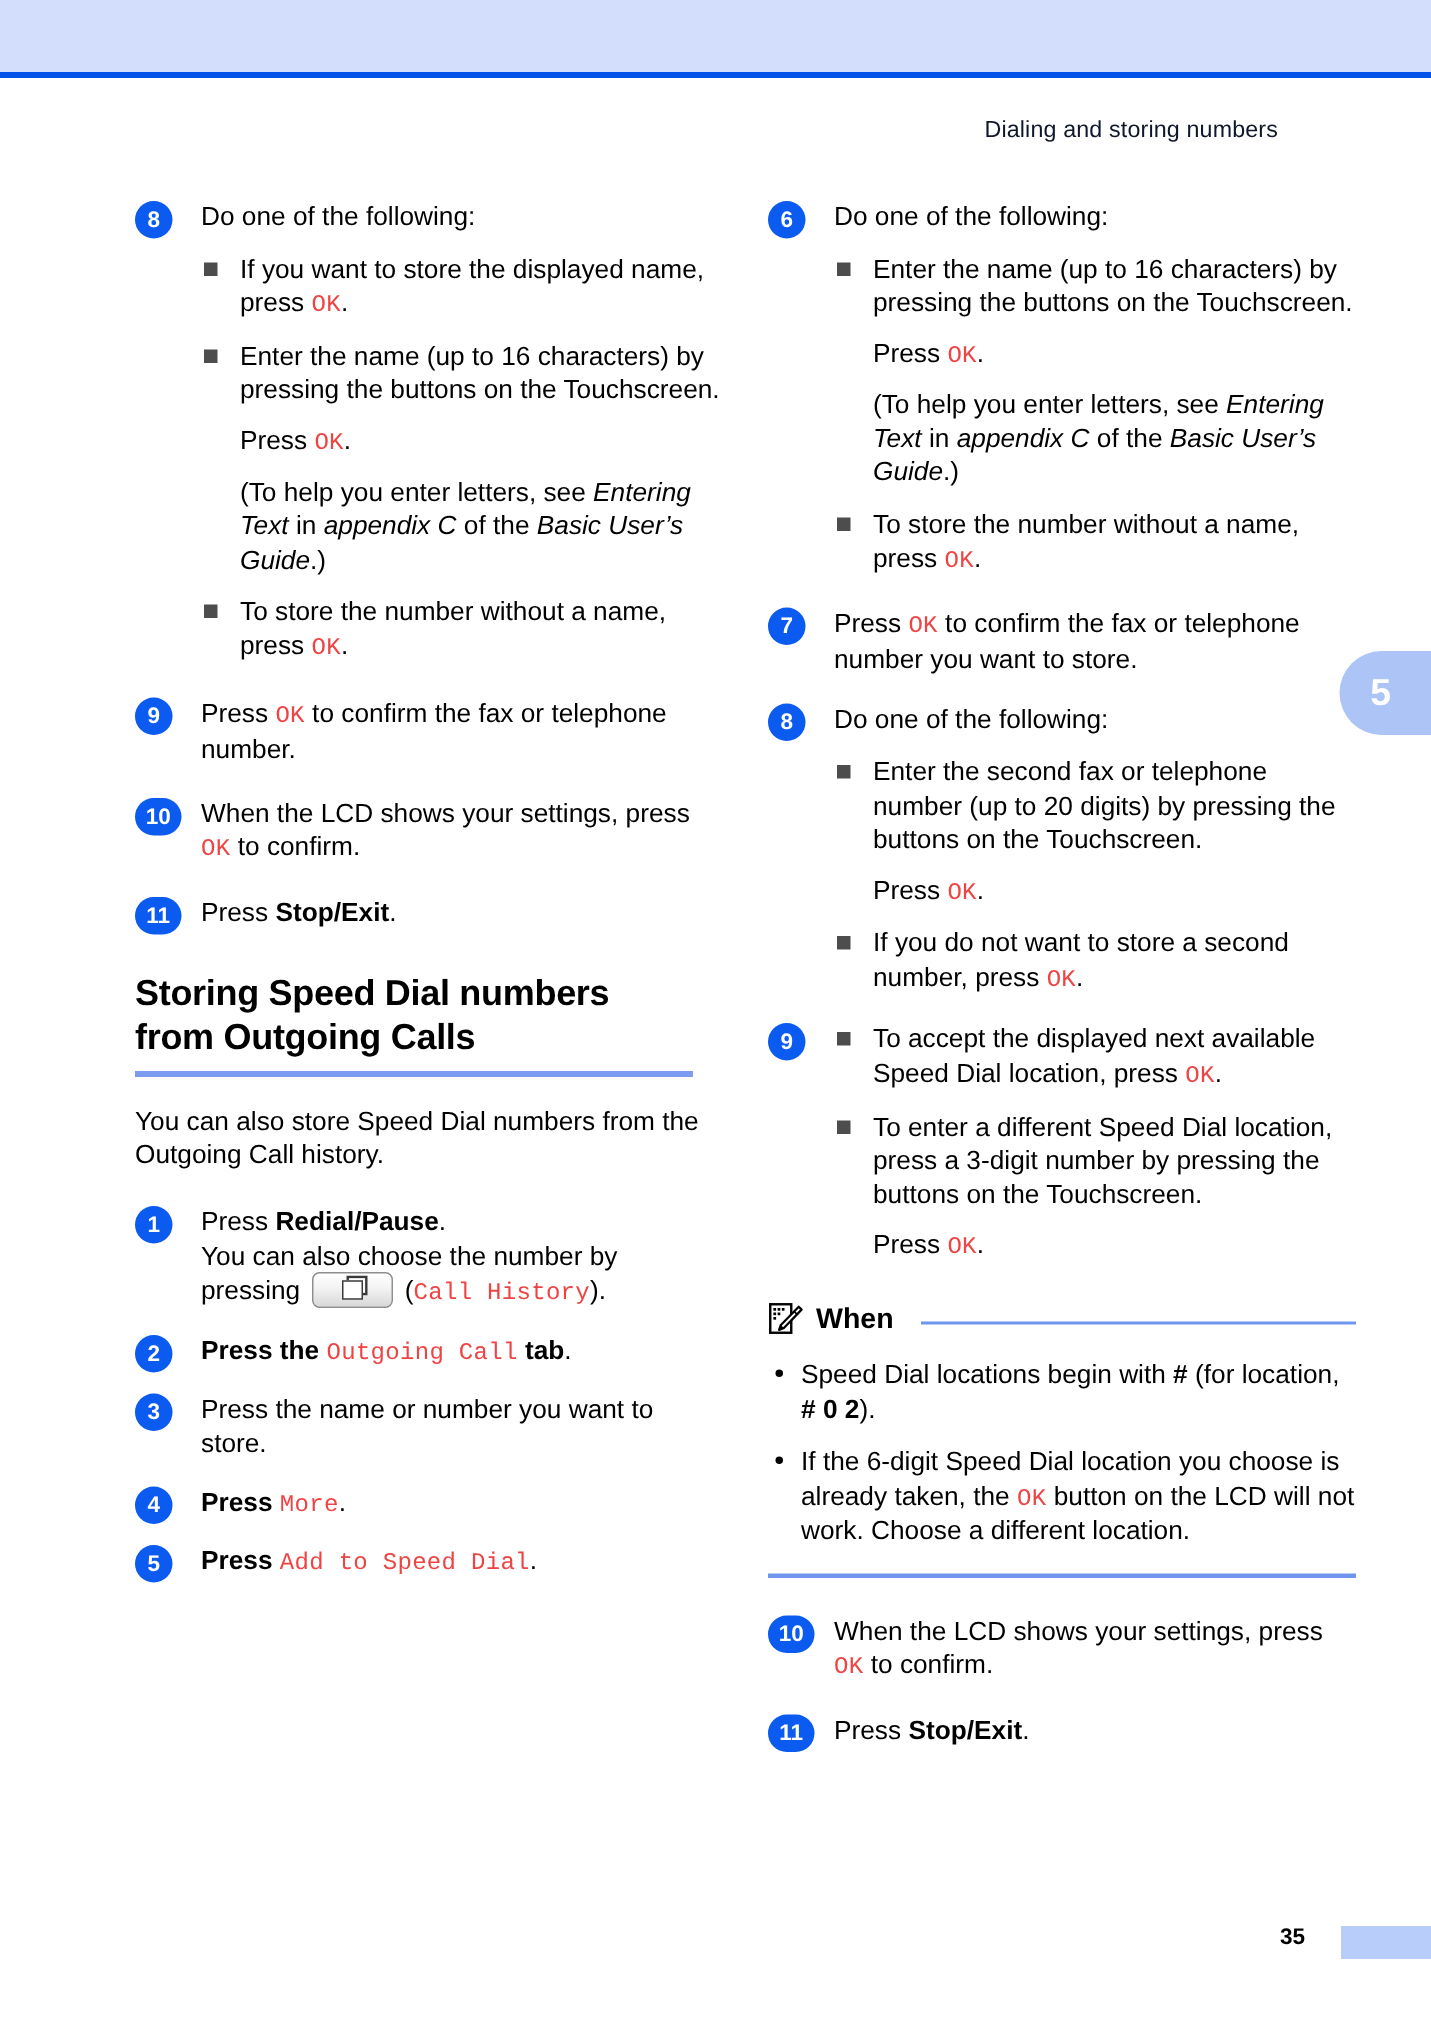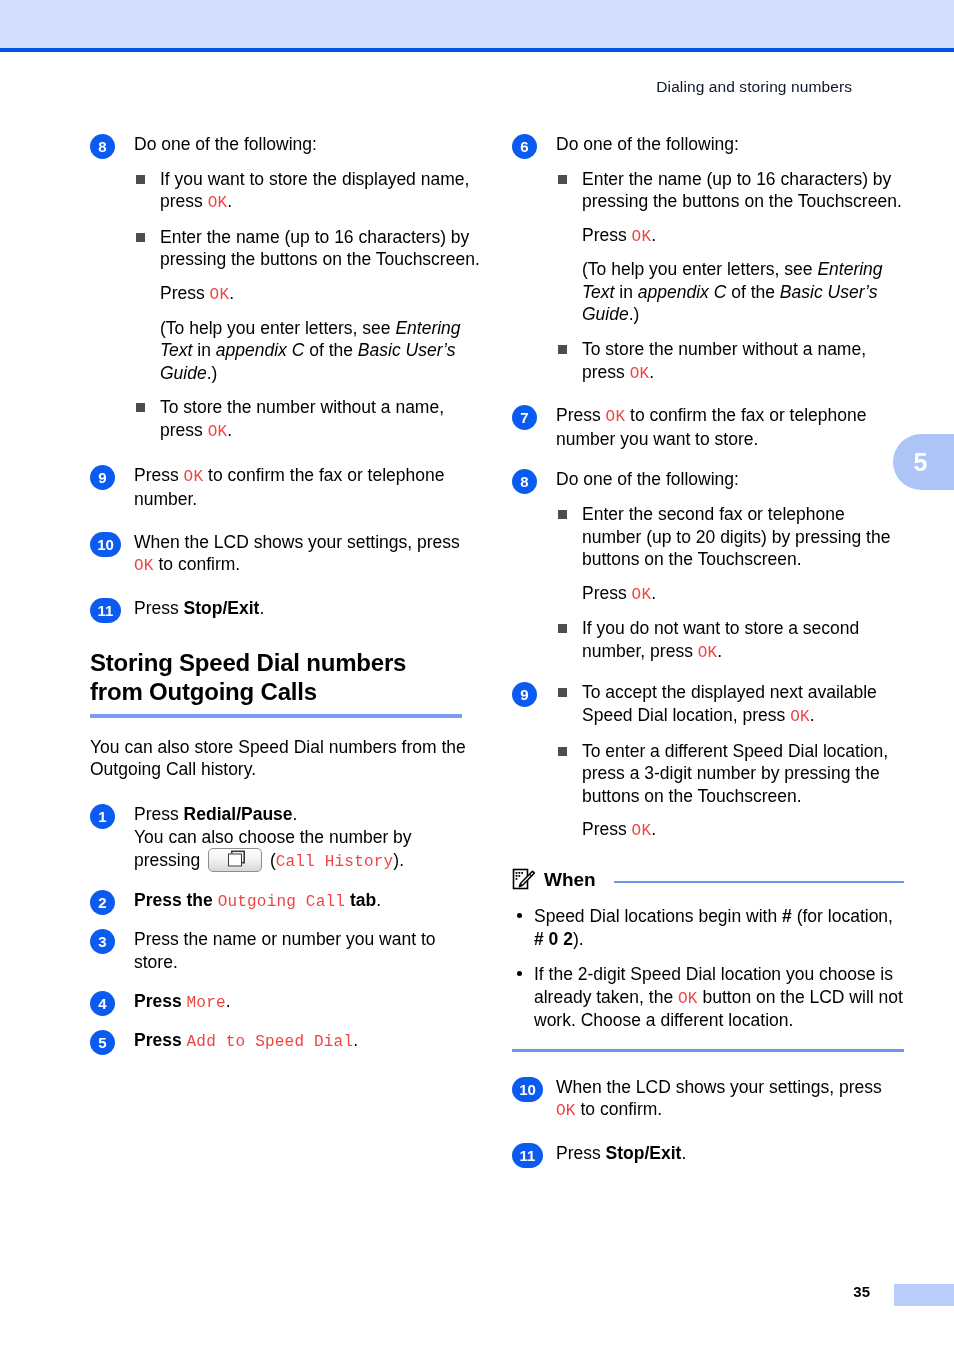--- a/index.html
+++ b/index.html
@@ -396,21 +396,21 @@
       <span class="note-head-rule"></span>
     </div>
 
     <div class="note-list">
       <div class="note-item">
         <span class="dot"></span>
         <span>Speed Dial locations begin with </span><b>#</b><span> (for location, </span><b># 0 2</b><span>).</span>
       </div>
       <div class="note-item">
         <span class="dot"></span>
-        <span>If the 2-digit Speed Dial location you choose is already taken, the </span><span class="mono">OK</span><span> button on the LCD will not work. Choose a different location.</span>
+        <span>If the 6-digit Speed Dial location you choose is already taken, the </span><span class="mono">OK</span><span> button on the LCD will not work. Choose a different location.</span>
       </div>
     </div>
     <div class="note-foot-rule"></div>
   </div>
 
   <div class="step after-note">
     <div class="badge wide">10</div>
     <p class="ptext"><span>When the LCD shows your settings, press </span><span class="mono">OK</span><span> to confirm.</span></p>
   </div>
 

